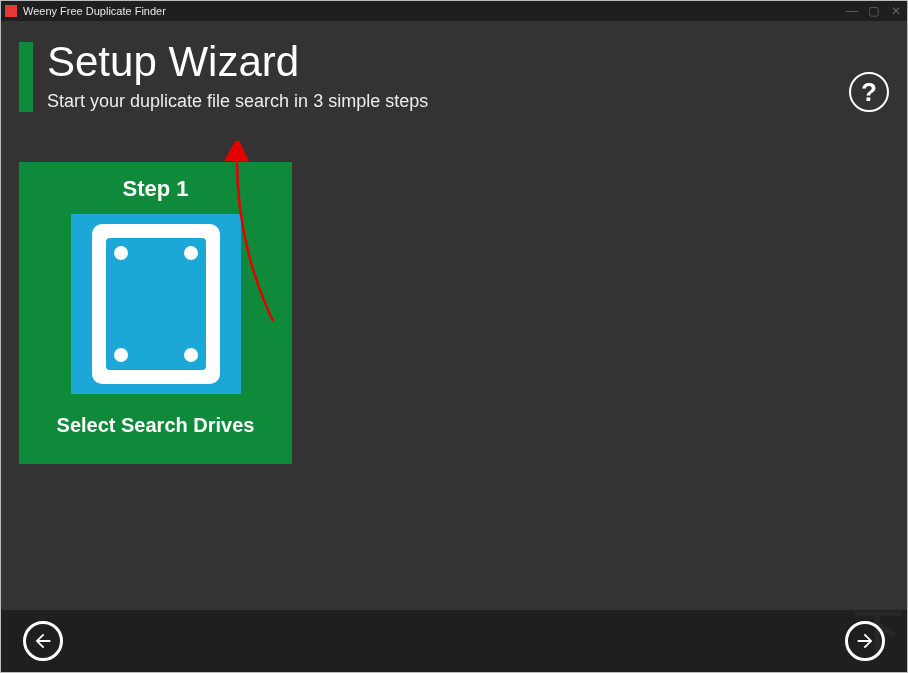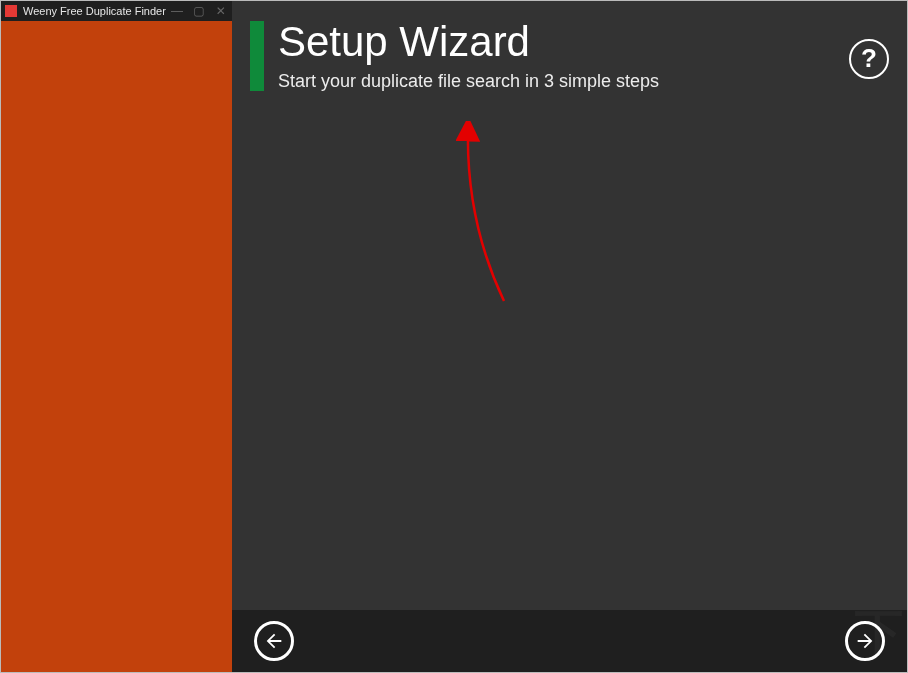--- a/index.html
+++ b/index.html
@@ -1,24 +1,24 @@
 <!DOCTYPE html>
 <html><head>
 <meta charset="utf-8">
 <style>
   * { box-sizing: border-box; margin: 0; padding: 0; }
   html, body { width: 908px; height: 673px; overflow: hidden; font-family: "Segoe UI", Arial, sans-serif; background: #f0f0f0; user-select: none; }
-  .window { width: 908px; height: 673px; background: #c2410c; display: flex; flex-direction: row; border: 1px solid #bbb; }
+  .window { width: 908px; height: 673px; background: #84cc16; display: flex; flex-direction: column; border: 1px solid #bbb; }
   .titlebar { height: 20px; background: #1f1f1f; display: flex; align-items: center; color: #e6e6e6; font-size: 11px; padding-left: 4px; }
   .titlebar .app-icon { width: 12px; height: 12px; background: #e53935; margin-right: 6px; display: inline-block; }
   .titlebar .spacer { flex: 1; }
   .titlebar .win-btn { width: 14px; text-align: center; color: #666; font-size: 12px; margin: 0 4px; cursor: pointer; }
 
   .content { flex: 1; background: #333; position: relative; padding: 18px; display: flex; flex-direction: column; }
-  .header { display: flex; align-items: center; }
+  .header { display: flex; align-items: flex-end; }
   .header-accent { width: 14px; height: 70px; background: #0f8a3a; margin-right: 14px; }
   .header-text { flex: 1; color: #fff; }
   .header-title { font-size: 42px; font-weight: 300; line-height: 1.1; }
   .header-sub { font-size: 18px; font-weight: 300; margin-top: 6px; color: #ececec; }
   .help-btn { width: 40px; height: 40px; border: 2.5px solid #fff; border-radius: 50%; display: flex; align-items: center; justify-content: center; color: #fff; font-size: 26px; font-weight: 600; margin-top: 6px; cursor: pointer; }
 
   .steps { display: flex; gap: 22px; margin-top: 50px; }
   .card { width: 273px; height: 302px; background: #0f8a3a; color: #fff; display: flex; flex-direction: column; align-items: center; padding-top: 14px; cursor: pointer; }
   .card .step-label { font-size: 22px; font-weight: 600; }
   .card .tile { width: 170px; height: 180px; background: #1ba8d6; margin-top: 12px; display: flex; align-items: center; justify-content: center; }
@@ -85,20 +85,33 @@
         <div class="header-title">Setup Wizard</div>
         <div class="header-sub">Start your duplicate file search in 3 simple steps</div>
       </div>
       <div class="help-btn">
         <span>?</span>
       </div>
     </div>
 
     <div class="steps">
 
+      <div class="card">
+        <div class="step-label">Step 1</div>
+        <div class="tile">
+          <div class="drive-ico">
+            <div class="inner"></div>
+            <div class="hole h1"></div>
+              <div class="hole h2"></div>
+            <div class="hole h3"></div>
+              <div class="hole h4"></div>
+          </div>
+        </div>
+        <div class="caption">Select Search Drives</div>
+      </div>
 
 
 
     </div>
 
     <svg class="arrow-annot" width="80" height="200">
       <defs>
         <marker id="ah" markerWidth="10" markerHeight="10" refX="5" refY="5" orient="auto">
           <path d="M0,0 L10,5 L0,10 z" fill="#e30000"></path>
         </marker>

